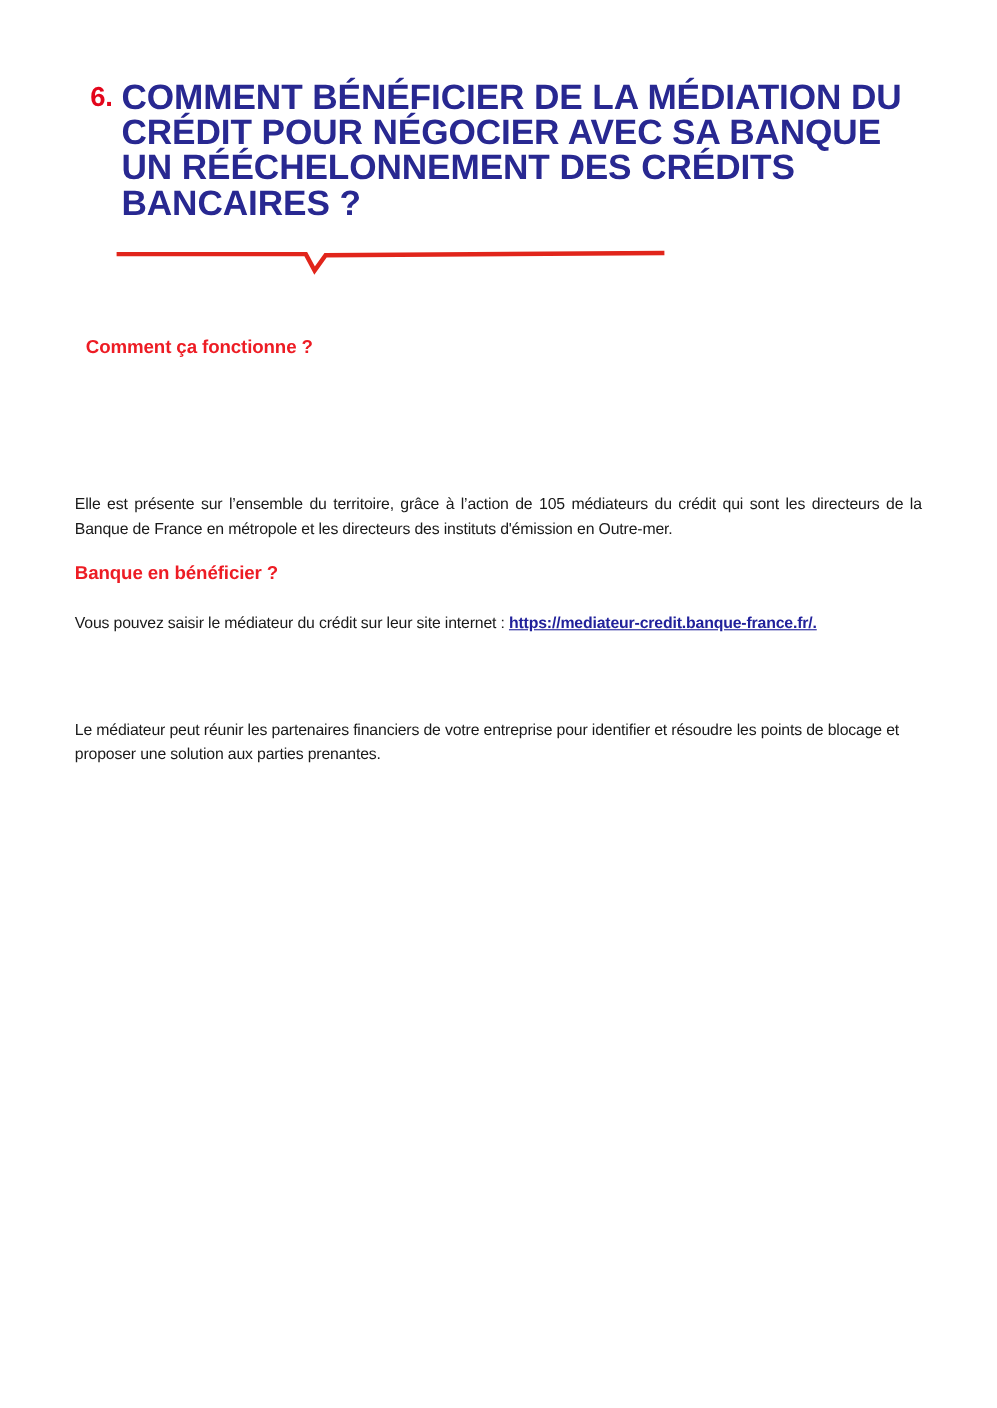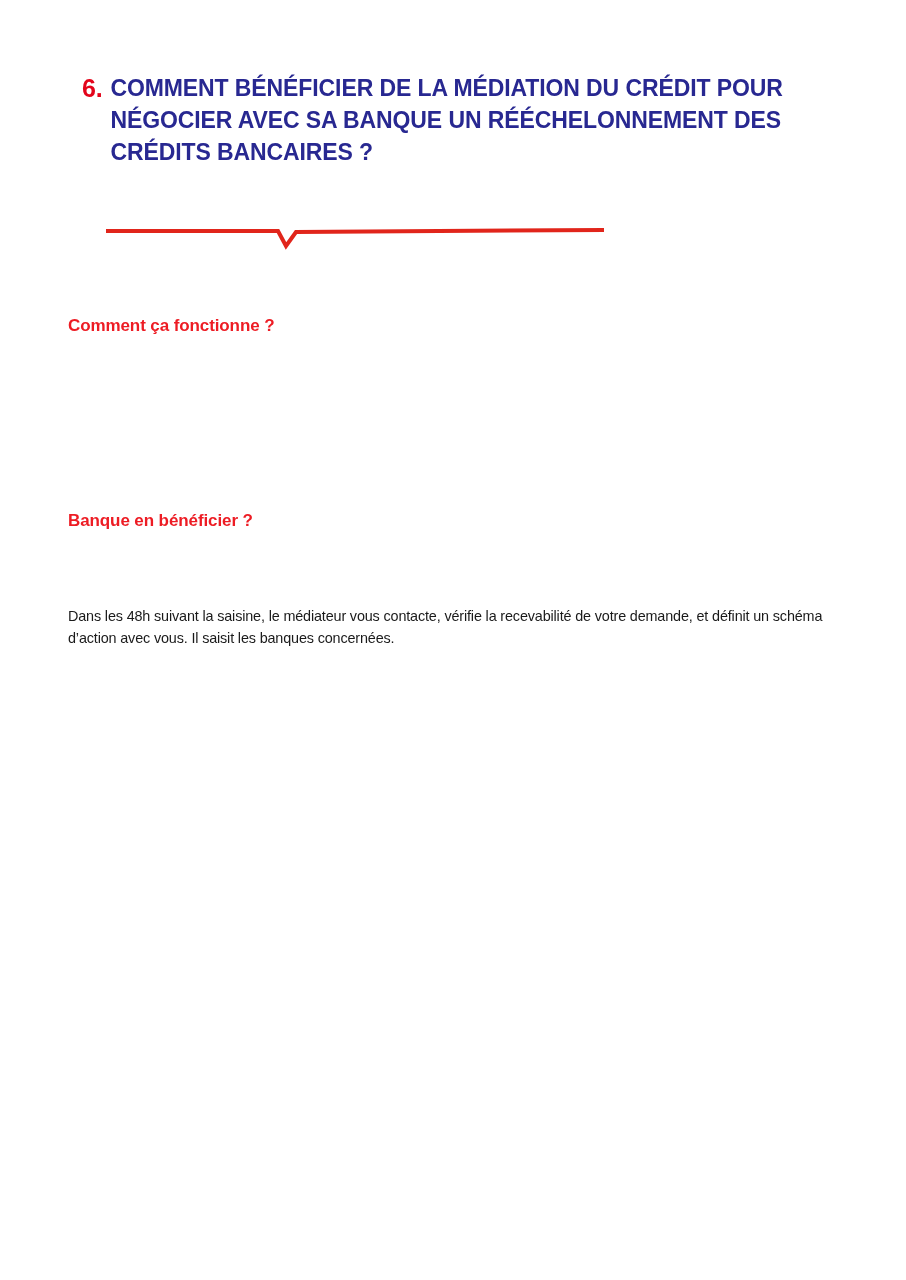--- a/index.html
+++ b/index.html
@@ -38,21 +38,21 @@
     font-size: 25px;
     font-weight: bold;
     line-height: 32px;
     letter-spacing: -0.2px;
     padding-right: 8px;
   }
 
   .title-text {
     flex: 1 1 auto;
     color: #282891;
-    font-size: 23px;
+    font-size: 32px;
     font-weight: bold;
     line-height: 32px;
     letter-spacing: -0.1px;
     text-transform: uppercase;
   }
 
   
   .rule-wrap {
     position: absolute;
     left: 100px;
@@ -67,21 +67,21 @@
   
   .section-heading {
     position: absolute;
     left: 68px;
     color: #ED1C24;
     font-size: 17px;
     font-weight: bold;
     letter-spacing: -0.1px;
     white-space: nowrap;
   }
-  .sh-1 { top: 316px; }
+  .sh-1 { top: 306px; margin-left: 10px; }
   .sh-2 { top: 511px; }
 
   
   .para {
     position: absolute;
     left: 68px;
     width: 770px;
     color: #1a1a1a;
     font-size: 14.4px;
     line-height: 21.5px;
@@ -119,20 +119,24 @@
 
   <div class="rule-wrap">
     <svg width="510" height="34" viewBox="0 0 510 34" xmlns="http://www.w3.org/2000/svg">
       <path d="M 8 12 L 178 12 L 186 27 L 196 13 L 502 11" fill="none" stroke="#E1251B" stroke-width="4" stroke-linecap="square" stroke-linejoin="miter"></path>
     </svg>
   </div>
 
   <div class="section-heading sh-1">Comment ça fonctionne ?</div>
 
 
+  <p class="para justify p-2">Elle est présente sur l’ensemble du territoire, grâce à l’action de 105 médiateurs du crédit qui sont les directeurs de la Banque de France en métropole et les directeurs des instituts d'émission en Outre-mer.</p>
 
   <div class="section-heading sh-2">Banque en bénéficier ?</div>
 
+  <p class="para justify p-3">
+    <span>Vous pouvez saisir le médiateur du crédit sur leur site internet : </span><a class="doc-link" href="#">https://mediateur-credit.banque-france.fr/.</a>
+  </p>
 
-  <p class="para left p-4">Dans les 48h suivant la saisine, le médiateur vous contacte, vérifie la recevabilité de votre demande, et définit un schéma d’action avec vous. Il saisit les banques concernées.</p>
 
+  <p class="para left p-5">Le médiateur peut réunir les partenaires financiers de votre entreprise pour identifier et résoudre les points de blocage et proposer une solution aux parties prenantes.</p>
 
 </div>
 
 </body></html>

